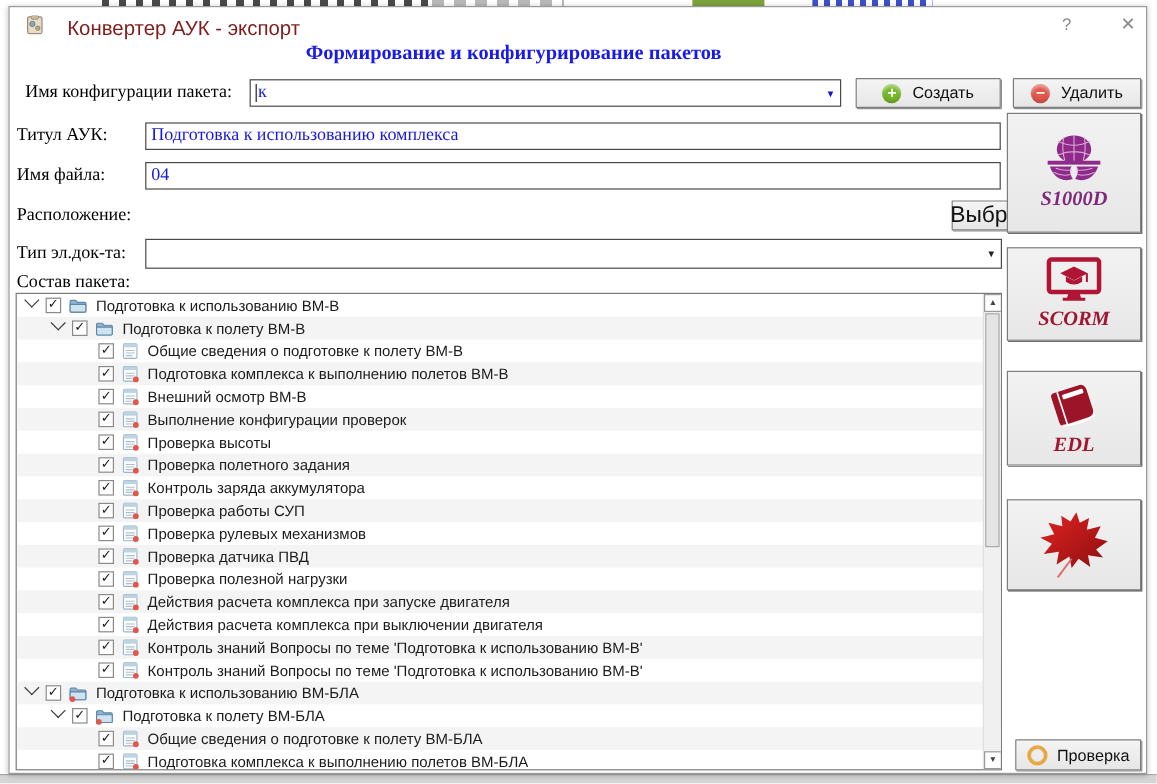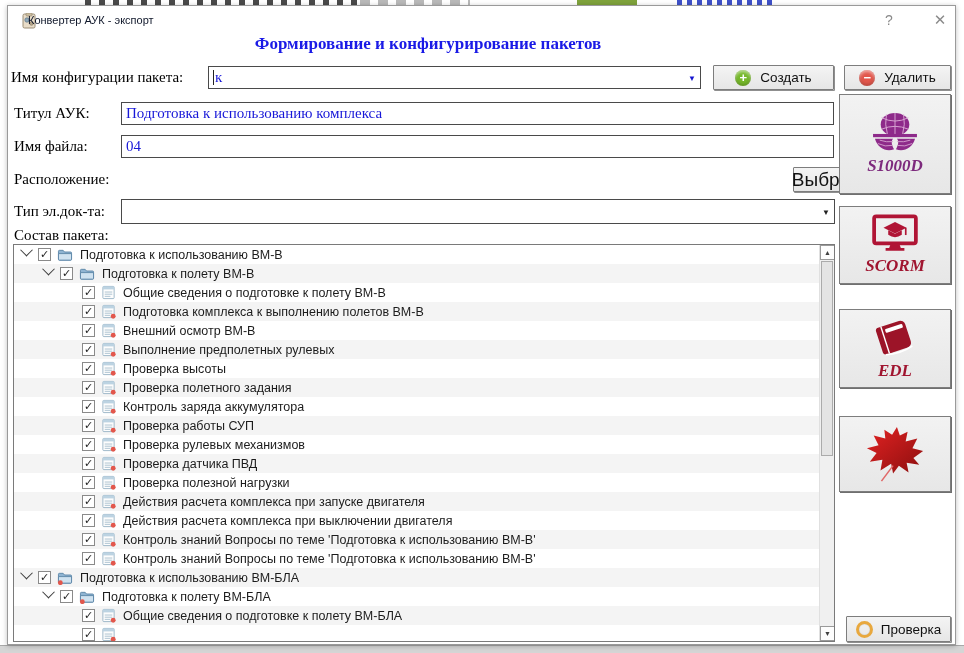--- a/index.html
+++ b/index.html
@@ -12,21 +12,21 @@
   .frag-gray{left:360px;width:110px;background:repeating-linear-gradient(90deg,#b9b9b9 0 10px,transparent 10px 18px);}
   .frag-green{left:577px;width:60px;background:#7fa33c;}
   .frag-blue{left:677px;width:100px;background:repeating-linear-gradient(90deg,#3f51c9 0 5px,transparent 5px 10px);}
   .bottom-strip{position:absolute;left:0;top:645px;width:964px;height:8px;background:#d5d5d5;border-top:1px solid #a8a8a8;box-sizing:border-box;}
 
   
   .win{position:absolute;left:7px;top:5px;width:949px;height:640px;background:#fff;
        border:1px solid #9a9a9a;box-sizing:border-box;box-shadow:0 1px 5px rgba(0,0,0,.25);}
   .titlebar{position:absolute;left:0;top:0;width:100%;height:28px;}
   .app-icon{position:absolute;left:13px;top:7px;width:16px;height:16px;}
-  .title-text{position:absolute;left:20px;top:8px;font-size:11px;color:#0f172a;}
+  .title-text{position:absolute;left:48px;top:8px;font-size:17px;color:#7f1d1d;}
   .win-help{position:absolute;left:872px;top:6px;width:18px;height:18px;font-size:14px;color:#8a8a8a;text-align:center;cursor:default;}
   .win-close{position:absolute;left:922px;top:5px;width:20px;height:20px;font-size:15px;color:#8a8a8a;text-align:center;cursor:default;}
 
   .heading{position:absolute;left:0;top:28px;width:840px;text-align:center;
            font-family:"Liberation Serif","DejaVu Serif",serif;font-weight:bold;
            font-size:17px;color:#1a1ae6;}
 
   .flabel{position:absolute;font-family:"Liberation Serif","DejaVu Serif",serif;font-size:15px;color:#000;}
   .field{position:absolute;background:#fff;border:1px solid #4a4a4a;box-sizing:border-box;
          font-family:"Liberation Serif","DejaVu Serif",serif;font-size:15px;
@@ -95,21 +95,21 @@
       <circle cx="6" cy="7" r="2.2" fill="#8fa7b8" stroke="#5f7787" stroke-width=".7"></circle>
       <circle cx="10.5" cy="10.5" r="1.8" fill="#b8a98f" stroke="#8a7a5f" stroke-width=".7"></circle>
     </svg>
     <span class="title-text">Конвертер АУК - экспорт</span>
     <span class="win-help">?</span>
     <span class="win-close">✕</span>
   </div>
 
   <div class="heading">Формирование и конфигурирование пакетов</div>
 
-  <span class="flabel" style="left:3px;top:63px;">Имя конфигурации пакета:</span>
+  <span class="flabel" style="left:13px;top:63px;">Имя конфигурации пакета:</span>
   <div class="field" style="left:200px;top:60px;width:493px;height:23px;">
     <span class="caret"></span>
     <span class="val-blue">к</span>
     <span class="dd-arrow dd-blue">▼</span>
   </div>
   <div class="btn" style="left:705px;top:59px;width:121px;height:25px;">
     <span class="ico-circle c-green">+</span>
     <span>Создать</span>
   </div>
   <div class="btn" style="left:836px;top:59px;width:107px;height:25px;">
@@ -194,21 +194,21 @@
         </div>
         <div class="trow alt" style="padding-left: 52px;">
           <span class="chev-slot"></span>
           <span class="cbx">✓</span>
           <svg class="ticon" width="15" height="15" viewBox="0 0 16 15">
             <rect x="2" y="1" width="12" height="13" rx="1" fill="#fdfdfd" stroke="#9ab4c6"></rect>
             <rect x="2" y="1" width="12" height="3.2" fill="#bcd3e2"></rect>
             <path d="M4 7 h8 M4 9.3 h8 M4 11.6 h6" stroke="#aac0cf" stroke-width="1"></path>
             <circle cx="13" cy="12.5" r="2.6" fill="#e2574c"></circle>
           </svg>
-          <span>Выполнение предполетных рулевых</span>
+          <span>Выполнение конфигурации проверок</span>
         </div>
         <div class="trow" style="padding-left: 52px;">
           <span class="chev-slot"></span>
           <span class="cbx">✓</span>
           <svg class="ticon" width="15" height="15" viewBox="0 0 16 15">
             <rect x="2" y="1" width="12" height="13" rx="1" fill="#fdfdfd" stroke="#9ab4c6"></rect>
             <rect x="2" y="1" width="12" height="3.2" fill="#bcd3e2"></rect>
             <path d="M4 7 h8 M4 9.3 h8 M4 11.6 h6" stroke="#aac0cf" stroke-width="1"></path>
             <circle cx="13" cy="12.5" r="2.6" fill="#e2574c"></circle>
           </svg>
@@ -357,20 +357,21 @@
         </div>
         <div class="trow" style="padding-left: 52px;">
           <span class="chev-slot"></span>
           <span class="cbx">✓</span>
           <svg class="ticon" width="15" height="15" viewBox="0 0 16 15">
             <rect x="2" y="1" width="12" height="13" rx="1" fill="#fdfdfd" stroke="#9ab4c6"></rect>
             <rect x="2" y="1" width="12" height="3.2" fill="#bcd3e2"></rect>
             <path d="M4 7 h8 M4 9.3 h8 M4 11.6 h6" stroke="#aac0cf" stroke-width="1"></path>
             <circle cx="13" cy="12.5" r="2.6" fill="#e2574c"></circle>
           </svg>
+          <span>Подготовка комплекса к выполнению полетов ВМ-БЛА</span>
         </div>
       </div>
     <div class="scrollbar">
       <div class="sb-btn sb-up">▲</div>
       <div class="sb-thumb"></div>
       <div class="sb-btn sb-down">▼</div>
     </div>
   </div>
 
   <div class="xbtn" style="top:88px;height:100px;">

